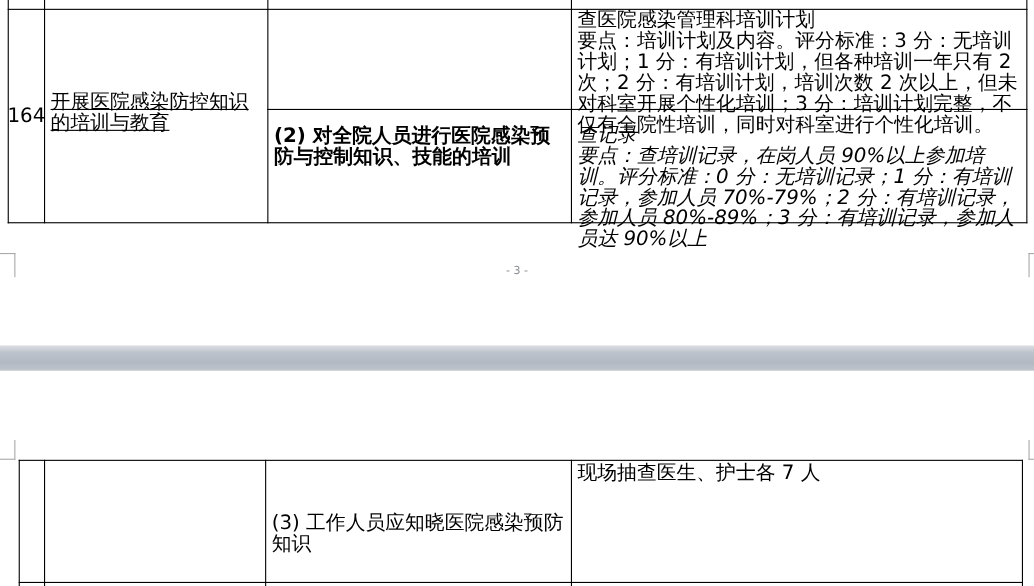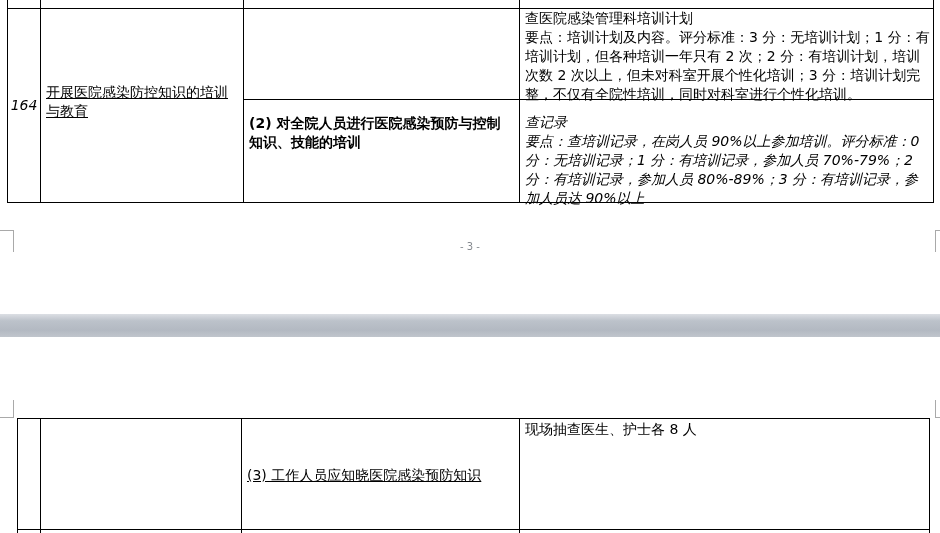--- a/index.html
+++ b/index.html
@@ -8,21 +8,21 @@
     background:#ffffff;
     font-family:"DejaVu Sans",sans-serif;
     color:#000;
   }
   .abs{position:absolute;}
   .hline{position:absolute;height:1px;background:#000;}
   .vline{position:absolute;width:1px;background:#000;}
   .mark{position:absolute;background:#a9a9a9;}
   .celltext{
     position:absolute;
-    font-size:14px;line-height:19px;color:#000;
+    font-size:18px;line-height:19px;color:#000;
     letter-spacing:0;
   }
   .seq{
     display:flex;align-items:center;justify-content:center;
     text-align:center;
   }
   .method .m-title{white-space:nowrap;}
   .pagegap{
     position:absolute;left:0;width:940px;top:314px;height:23px;
     background:linear-gradient(180deg,#dcdfe4 0%,#bcc2ca 30%,#b3b9c2 70%,#c0c5cc 100%);
@@ -39,21 +39,21 @@
 
   <div class="vline" style="left:7px;top:0;height:203px;"></div>
   <div class="vline" style="left:40px;top:0;height:203px;"></div>
   <div class="vline" style="left:243px;top:0;height:203px;"></div>
   <div class="vline" style="left:519px;top:0;height:203px;"></div>
   <div class="vline" style="left:933px;top:0;height:203px;"></div>
   <div class="hline" style="left:7px;top:8px;width:927px;"></div>
   <div class="hline" style="left:243px;top:99px;width:691px;"></div>
   <div class="hline" style="left:7px;top:202px;width:927px;"></div>
 
-  <div class="celltext seq" style="left:8px;top:8px;width:32px;height:194px;font-style:italic;">
+  <div class="celltext seq" style="left:8px;top:8px;width:32px;height:194px;">
     <span>164</span>
   </div>
 
   <div class="celltext" style="left:46px;top:83px;width:185px;text-decoration:underline;">开展医院感染防控知识的培训与教育</div>
 
 
   <div class="celltext method" style="left:525px;top:9px;width:405px;">
     <div class="m-title">查医院感染管理科培训计划</div>
     <div class="m-detail">要点：培训计划及内容。评分标准：3 分：无培训计划；1 分：有培训计划，但各种培训一年只有 2 次；2 分：有培训计划，培训次数 2 次以上，但未对科室开展个性化培训；3 分：培训计划完整，不仅有全院性培训，同时对科室进行个性化培训。</div>
   </div>
@@ -83,18 +83,18 @@
   <div class="mark" style="left:935px;top:80px;width:5px;height:1px;"></div>
 
   <div class="hline" style="left:17px;top:81px;width:913px;"></div>
   <div class="hline" style="left:17px;top:192px;width:913px;"></div>
   <div class="vline" style="left:17px;top:81px;height:115px;"></div>
   <div class="vline" style="left:40px;top:81px;height:115px;"></div>
   <div class="vline" style="left:241px;top:81px;height:115px;"></div>
   <div class="vline" style="left:519px;top:81px;height:115px;"></div>
   <div class="vline" style="left:929px;top:81px;height:115px;"></div>
 
-  <div class="celltext" style="left:247px;top:129px;width:266px;text-decoration:underline;">(3) 工作人员应知晓医院感染预防知识</div>
+  <div class="celltext" style="left:247px;top:129px;width:266px;">(3) 工作人员应知晓医院感染预防知识</div>
 
   <div class="celltext method" style="left:525px;top:83px;width:402px;">
-    <div class="m-title">现场抽查医生、护士各 8 人</div>
+    <div class="m-title">现场抽查医生、护士各 7 人</div>
   </div>
 </div>
 
 </body></html>

